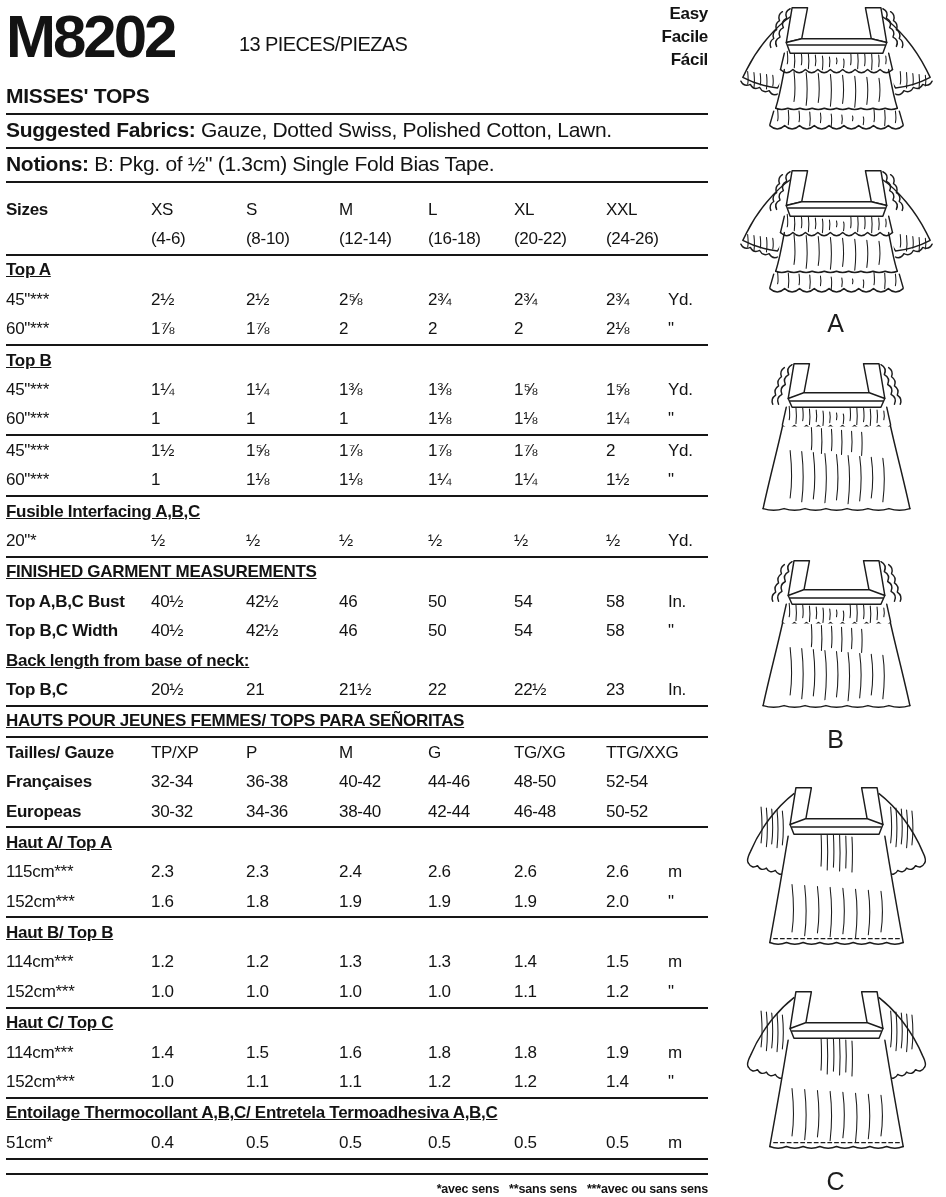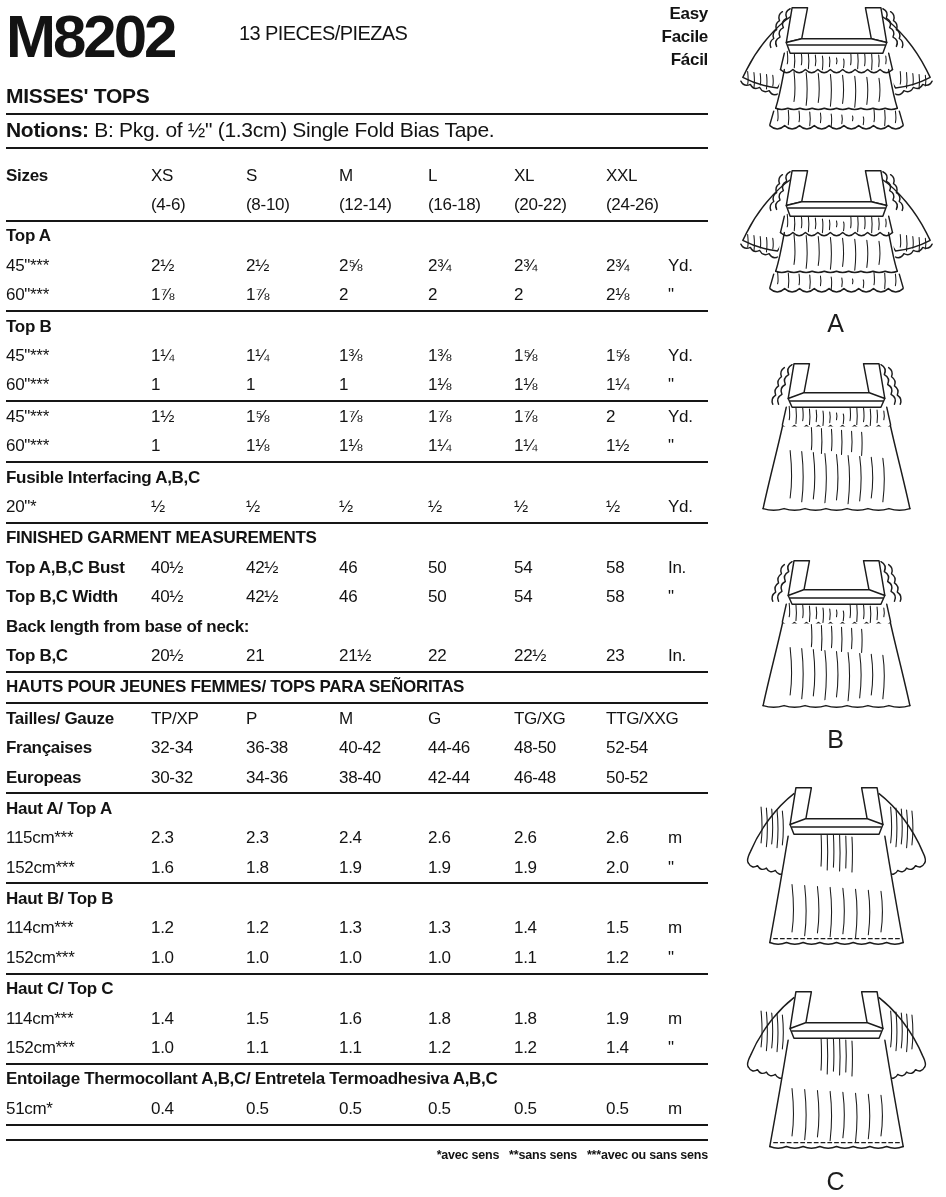--- a/index.html
+++ b/index.html
@@ -1,28 +1,28 @@
 <!DOCTYPE html>
 <html><head>
 <meta charset="utf-8">
 <style>
   html,body{margin:0;padding:0;background:#fff;}
   .page{position:relative;width:946px;height:1197px;background:#fff;color:#131313;
         font-family:"Liberation Sans","DejaVu Sans",sans-serif;overflow:hidden;letter-spacing:-0.3px;}
   .left{position:absolute;left:6px;top:0;width:702px;}
   .hdr{position:relative;height:78px;}
   .patno{font-size:60px;font-weight:700;letter-spacing:-3px;line-height:74px;display:inline-block;text-align:right;}
-  .pieces{position:absolute;left:233px;top:22px;font-size:20px;letter-spacing:-0.6px;}
+  .pieces{position:absolute;left:233px;top:33px;font-size:20px;letter-spacing:-0.6px;}
   .diff{position:absolute;right:0;top:2px;text-align:right;font-weight:700;font-size:17px;line-height:23px;}
   .ruleRow{border-bottom:2.5px solid #161616;font-size:21px;padding:3px 0 5px;}
   .cat{font-weight:700;padding-top:6px;}
   .lbl-b{font-weight:700;}
   table{border-collapse:collapse;width:702px;table-layout:fixed;margin-top:12px;}
   td{font-size:17px;height:29.4px;padding:0;vertical-align:middle;white-space:nowrap;overflow:visible;letter-spacing:-0.3px;}
-  td.sec{font-weight:700;}
+  td.sec{font-weight:700;text-decoration:underline;}
   td.b{font-weight:700;}
   td.unit{text-align:left;padding-right:2px;}
   tr.rule td{border-bottom:2.5px solid #161616;}
   .fns{border-top:2px solid #161616;margin-top:13px;padding-top:4px;display:flex;justify-content:space-between;
        font-size:12.5px;font-weight:700;letter-spacing:-0.2px;}
   .fns div{line-height:21px;white-space:pre-wrap;}
   .figs{position:absolute;left:712px;top:0;width:232px;}
   .fig{position:absolute;left:0;width:100%;display:flex;flex-direction:column;align-items:center;transform:translateX(8px);}
   .figA{top:2px;}
   .figB{top:356px;}
@@ -118,20 +118,21 @@
       <span class="pieces">13 PIECES/PIEZAS</span>
       <div class="diff">
         <div>Easy</div>
         <div>Facile</div>
         <div>Fácil</div>
       </div>
     </div>
 
     <div class="ruleRow cat">MISSES' TOPS</div>
 
+    <div class="ruleRow"><span class="lbl-b">Suggested Fabrics:</span><span> Gauze, Dotted Swiss, Polished Cotton, Lawn.</span></div>
 
     <div class="ruleRow"><span class="lbl-b">Notions:</span><span> B: Pkg. of ½" (1.3cm) Single Fold Bias Tape.</span></div>
 
     <table>
       <colgroup>
         <col style="width:145px">
           <col style="width:95px">
           <col style="width:93px">
           <col style="width:89px">
         <col style="width:86px">

